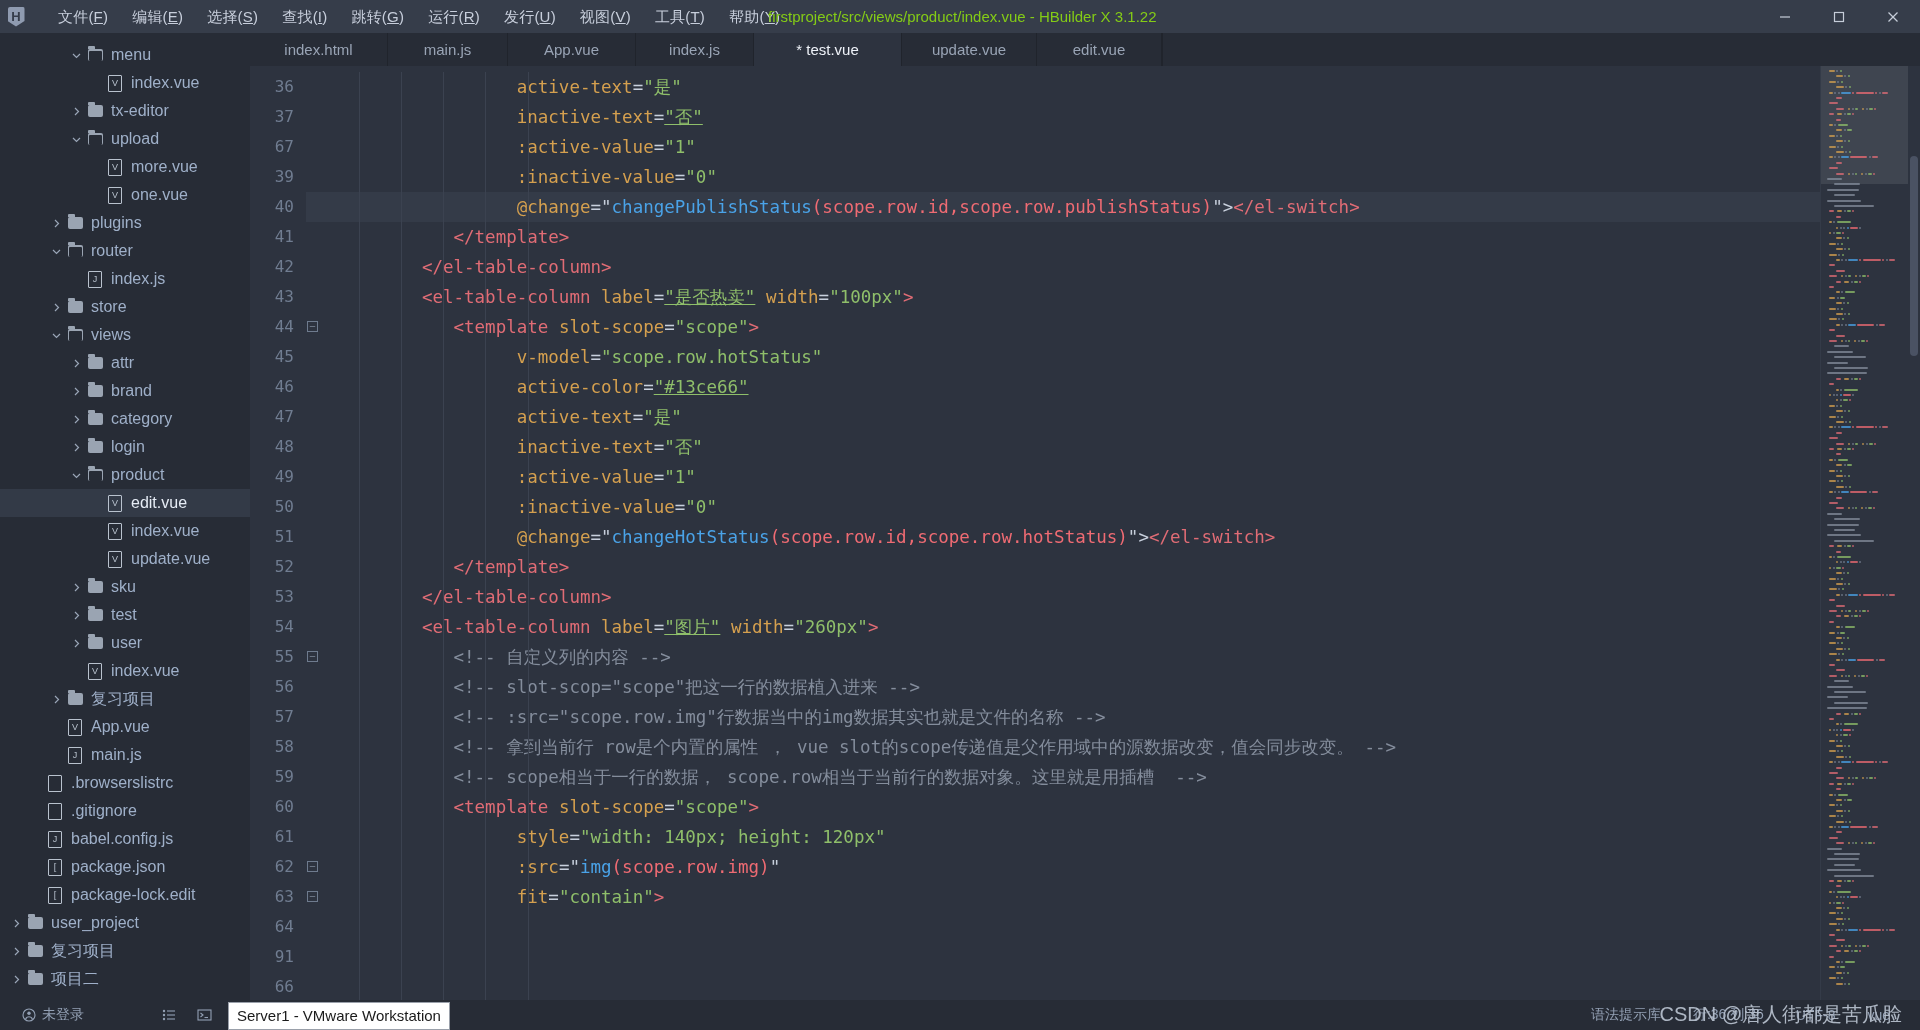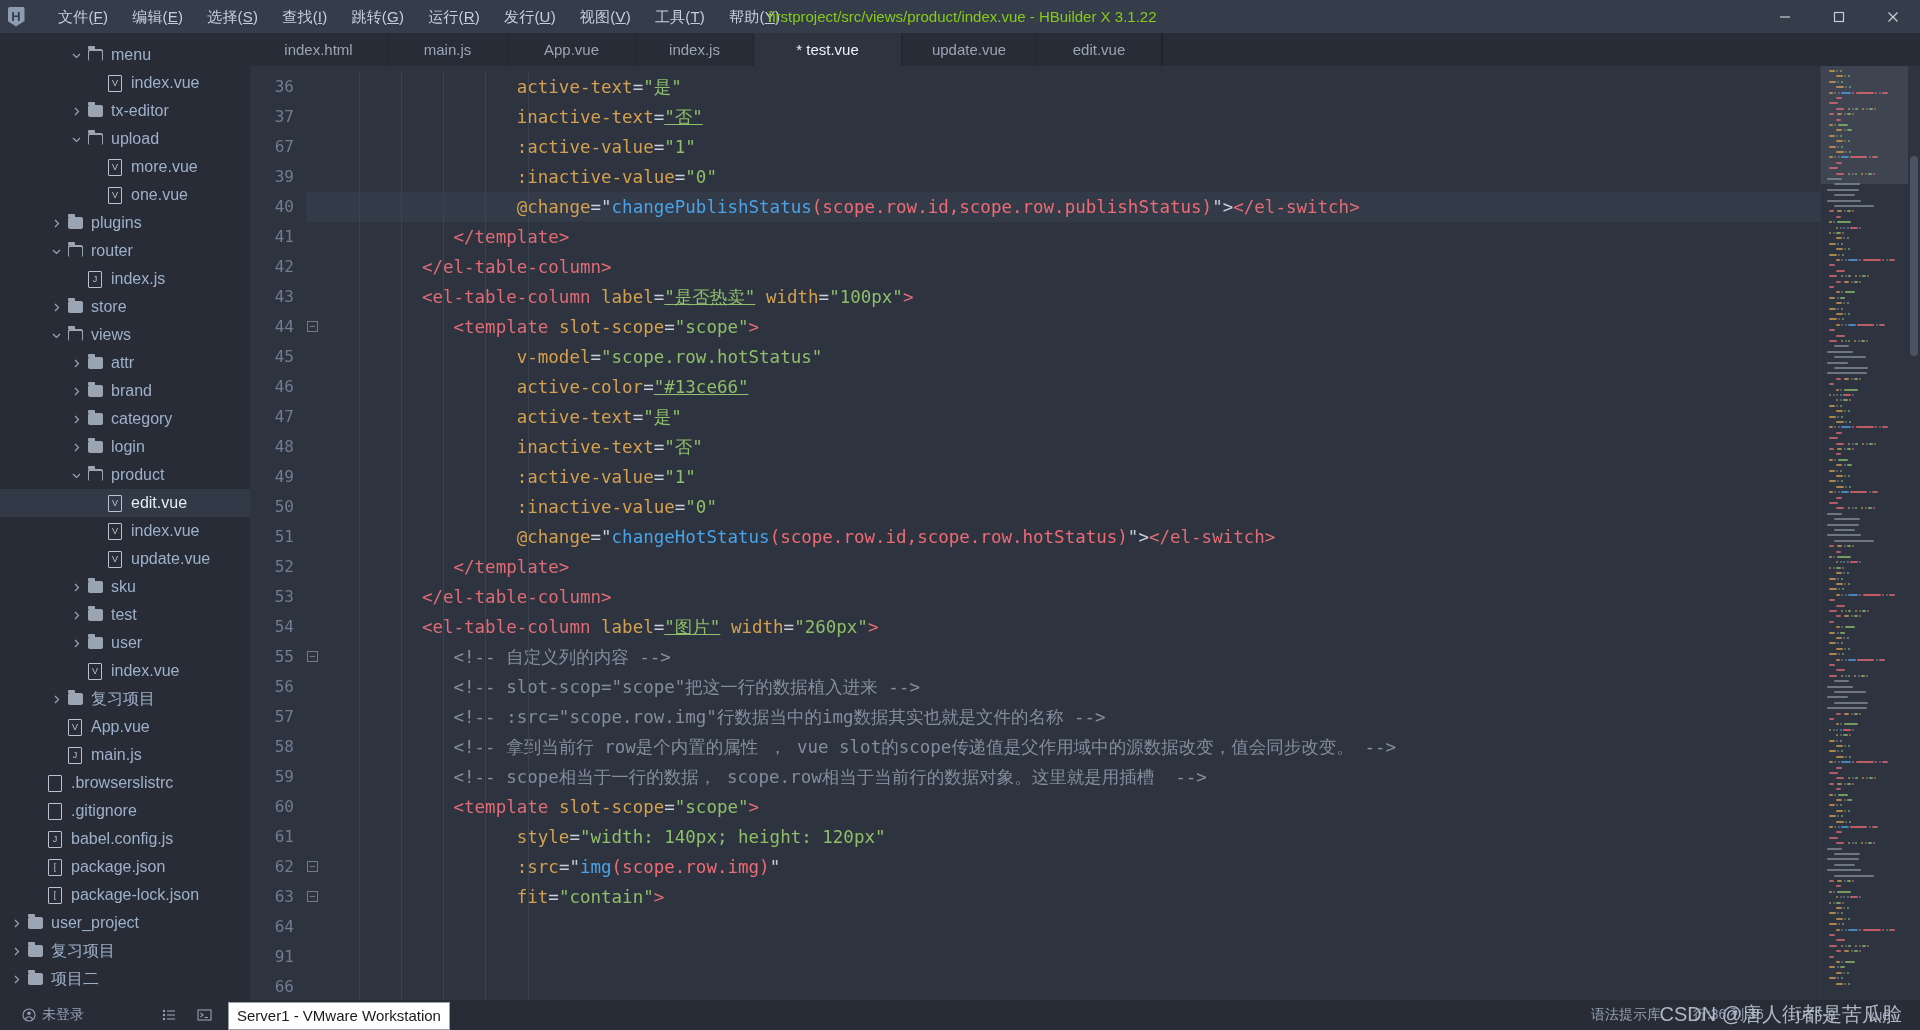--- a/index.html
+++ b/index.html
@@ -479,21 +479,21 @@
           <span class="ico">
             <span class="fic">[</span>
           </span>
           <span class="lbl">package.json</span>
         </div>
         <div class="tree-row" style="padding-left: 28px;">
           <span class="tw"></span>
           <span class="ico">
             <span class="fic">[</span>
           </span>
-          <span class="lbl">package-lock.json</span>
+          <span class="lbl">package-lock.edit</span>
         </div>
         <div class="tree-row" style="padding-left: 8px;">
           <span class="tw">
             <svg width="11" height="11" viewBox="0 0 11 11">
               <polyline points="4,2 7.5,5.5 4,9" fill="none" stroke="currentColor" stroke-width="1.2"></polyline>
             </svg>
           </span>
           <span class="ico">
             <span class="fold"></span>
           </span>

